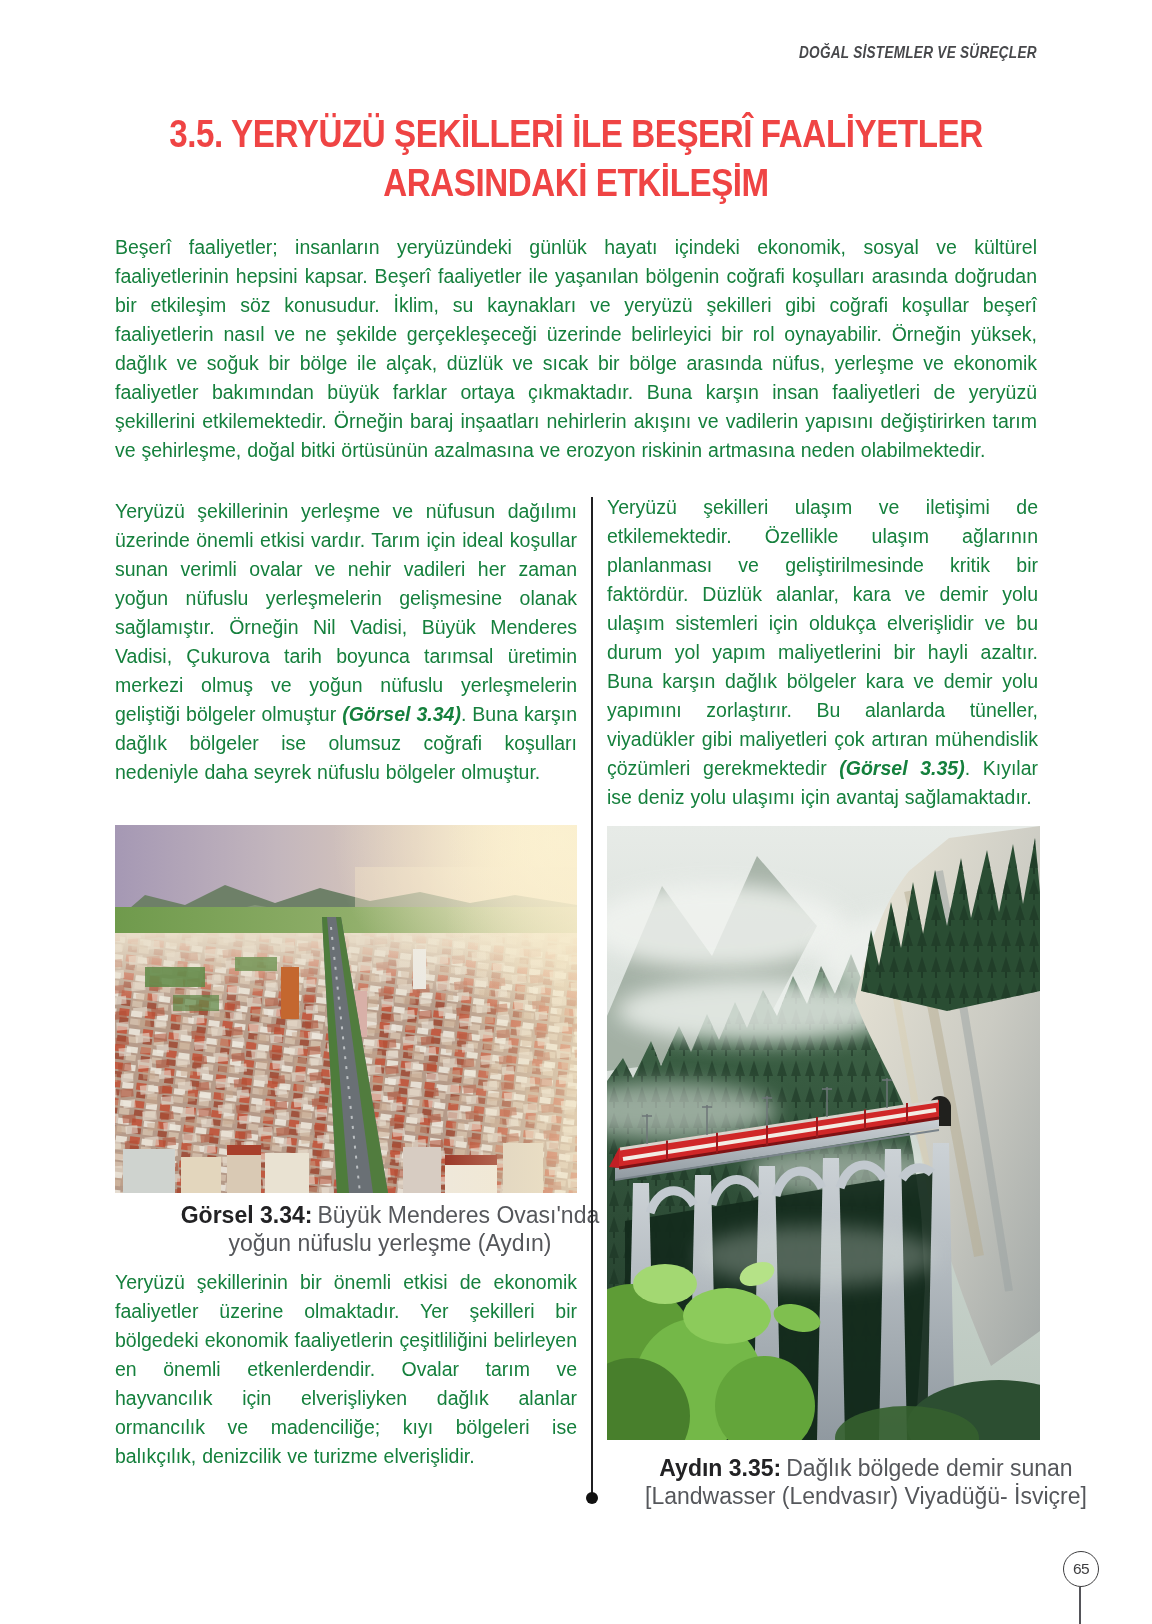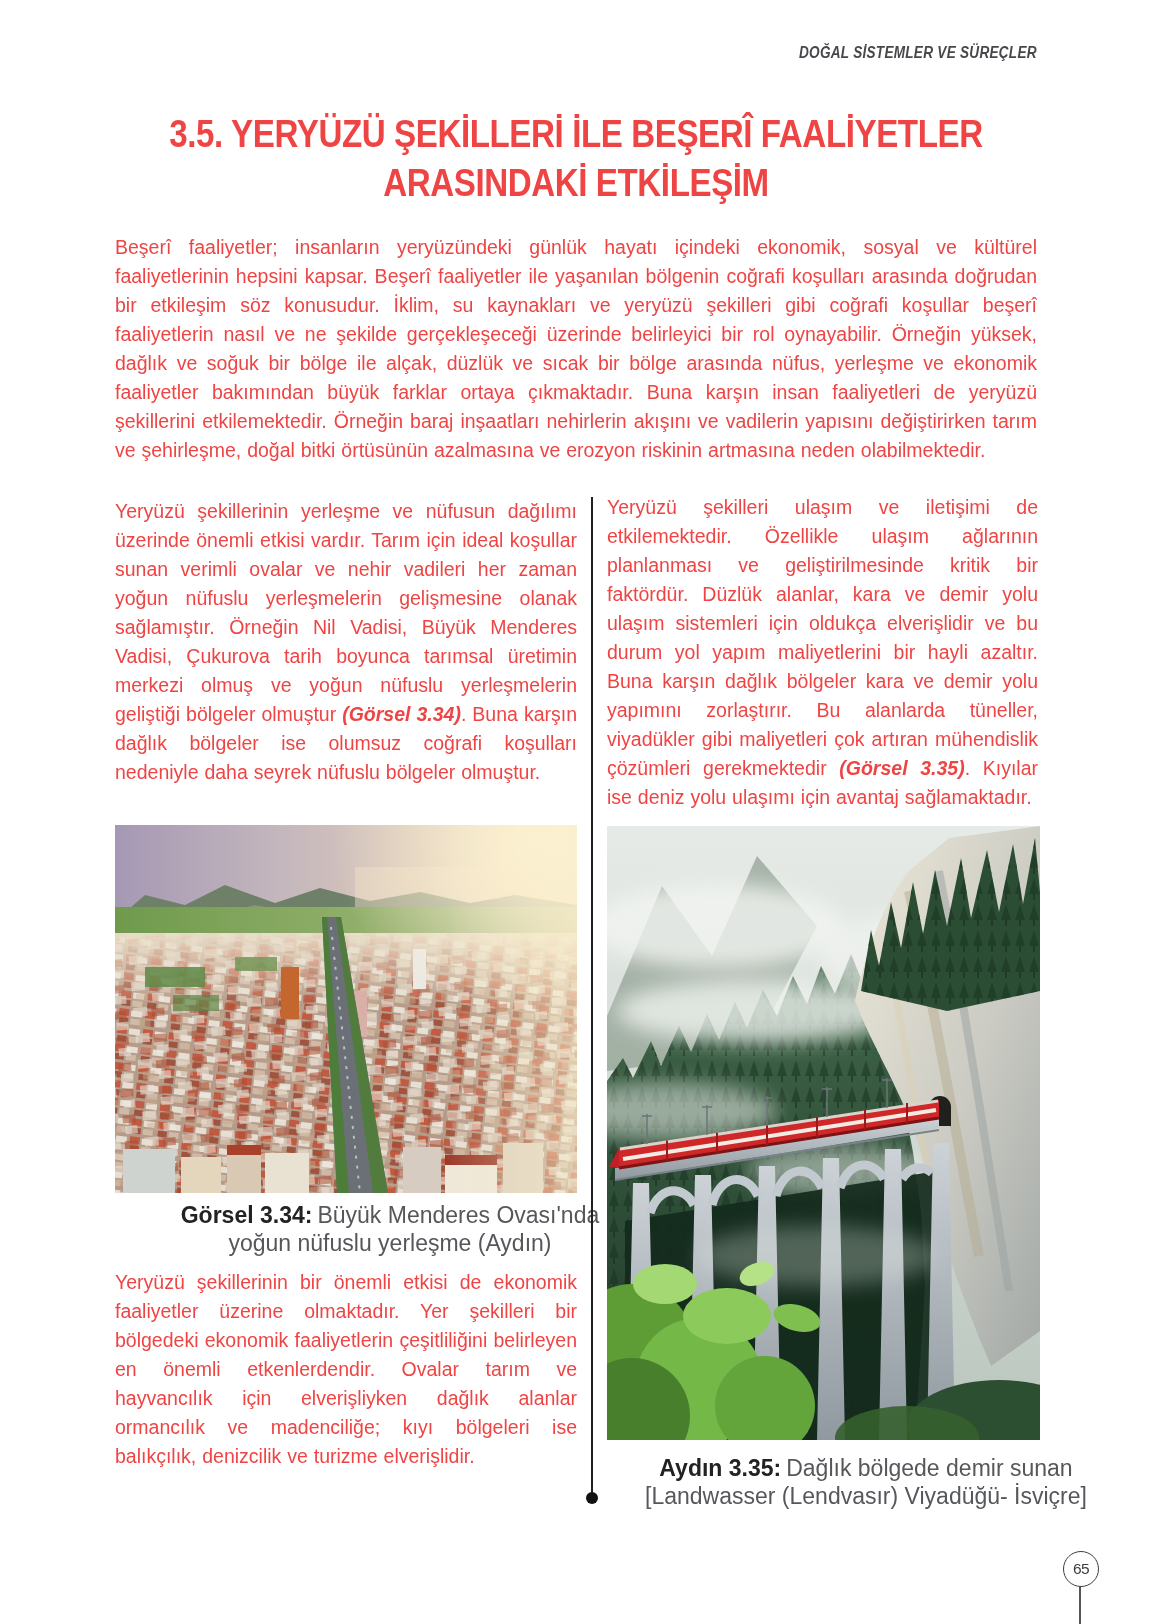--- a/index.html
+++ b/index.html
@@ -6,21 +6,21 @@
   .page{position:relative;width:1152px;height:1624px;background:#ffffff;overflow:hidden;
         font-family:"Liberation Sans","DejaVu Sans",sans-serif;}
 
   .runhead{position:absolute;top:44px;right:115px;font-size:16px;font-weight:700;font-style:italic;
            color:#47484b;white-space:nowrap;transform:scaleX(.85);transform-origin:100% 50%;letter-spacing:.3px;}
 
   .title{position:absolute;top:109px;left:0;width:1152px;margin:0;text-align:center;color:#ef4444;}
   .title .tl{display:block;font-size:39px;line-height:49px;font-weight:800;letter-spacing:-.5px;
              white-space:nowrap;transform:scaleX(.85);transform-origin:50% 50%;}
 
-  .bodytext{font-size:19.5px;line-height:29px;color:#ef4444;text-align:justify;margin:0;word-spacing:.5px;}
+  .bodytext{font-size:19.5px;line-height:29px;color:#15803d;text-align:justify;margin:0;word-spacing:.5px;}
   .bodytext i{font-style:italic;font-weight:bold;}
   .intro{position:absolute;left:115px;top:233px;width:922px;}
   .lp1{position:absolute;left:115px;top:497px;width:462px;}
   .rp1{position:absolute;left:607px;top:493px;width:431px;}
   .lp2{position:absolute;left:115px;top:1268px;width:462px;}
 
   figure{margin:0;padding:0;}
   .lphoto{position:absolute;left:115px;top:825px;width:462px;height:368px;}
   .rphoto{position:absolute;left:607px;top:826px;width:433px;height:614px;}
   .photo{display:block;width:100%;height:100%;}

